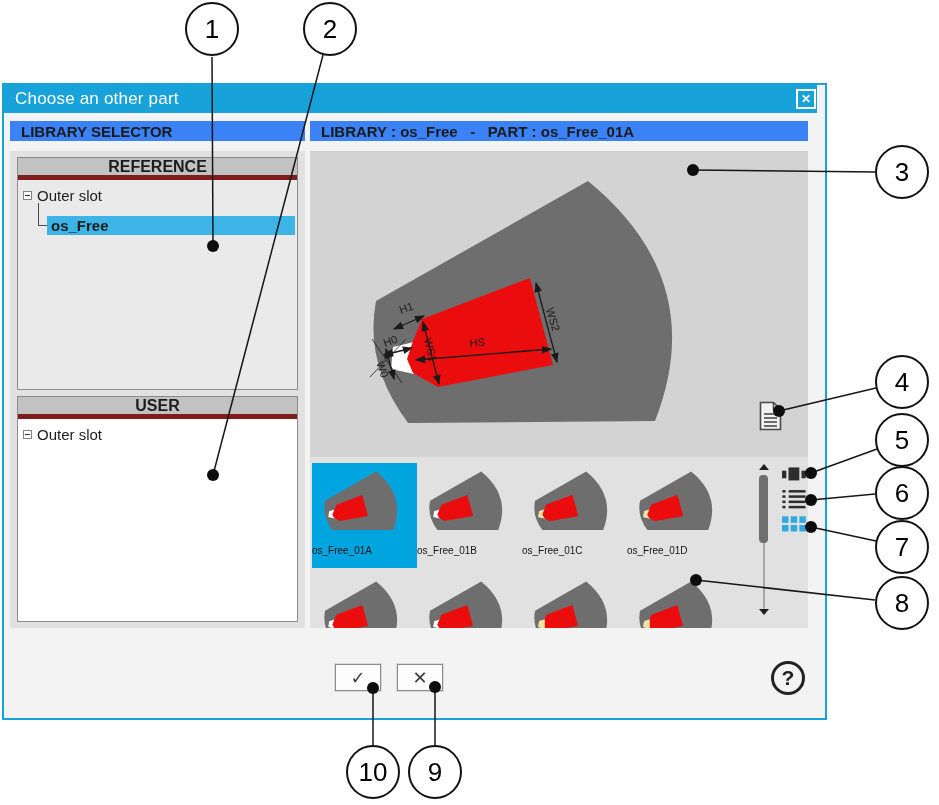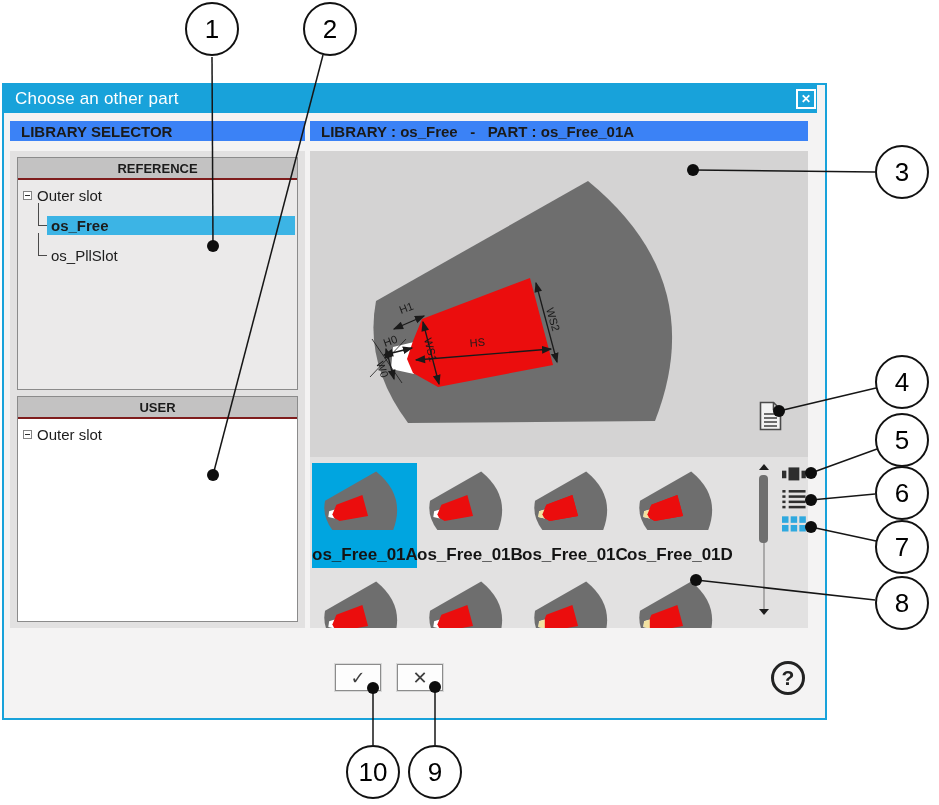--- a/index.html
+++ b/index.html
@@ -20,23 +20,23 @@
   .hdrbar { position:absolute; height:20px; background:#3b82f6; display:flex; align-items:center;
             font-weight:bold; font-size:15px; color:#1a1a1a; padding-left:11px; }
   .hdr-left  { left:6px;  top:36px; width:295px; }
   .hdr-right { left:306px; top:36px; width:498px; white-space:pre; }
 
   .left-body { position:absolute; left:6px; top:66px; width:295px; height:477px; background:#e2e1e1; }
 
   .groupbox { position:absolute; left:13px; width:281px; border:1px solid #8b8b8b; background:#ebeaea; }
   .groupbox.gb-ref  { top:72px;  height:233px; }
   .groupbox.gb-user { top:311px; height:226px; background:#ffffff; }
-  .gb-caption { height:22px; background:#c3c2c2; border-bottom:2px solid #7f1d1d;
+  .gb-caption { height:22px; background:#c3c2c2; border-bottom:5px solid #7f1d1d;
                 display:flex; align-items:center; justify-content:center;
-                font-size:13px; font-weight:600; color:#1b1b1b; }
+                font-size:16px; font-weight:600; color:#1b1b1b; }
 
   
   .tree { font-size:15px; color:#1c1c1c; padding:4px 2px 0 5px; }
   .troot { display:flex; align-items:center; height:22px; }
   .expander { width:9px; height:9px; border:1px solid #848484; background:#fff; position:relative;
               flex:0 0 auto; margin-right:2px; cursor:pointer; }
   .expander::before { content:""; position:absolute; left:1px; right:1px; top:3px; height:1px; background:#2e2e2e; }
   .troot .rlabel { padding-left:3px; }
   .tchildren { margin-left:11px; }
   .trow { position:relative; height:22px; display:flex; align-items:center; padding-left:13px; cursor:pointer;margin-top:8px; }
@@ -46,22 +46,22 @@
   .trow.selected .rlabel { background:#3cb4e5; font-weight:bold; flex:1; }
 
   
   .preview { position:absolute; left:306px; top:66px; width:498px; height:306px; background:#d4d3d3; }
   .doc-icon { position:absolute; left:449px; top:250px; width:23px; height:30px; cursor:pointer; }
 
   .thumbs { position:absolute; left:306px; top:372px; width:498px; height:171px; background:#e2e1e1; overflow:hidden; }
   .tile { position:absolute; width:105px; height:105px; top:6px; }
   .tile.sel { background:#00a5e0; }
   .tile .timg { position:absolute; left:9px; top:7px; width:86px; height:63px; }
-  .tile .tlabel { position:absolute; left:0; right:0; top:82px; text-align:right;
-                  font-size:17px; color:#141414;font-weight:bold; }
+  .tile .tlabel { position:absolute; left:0; right:0; top:82px; text-align:left;
+                  font-size:10px; color:#141414; }
   .tile2 { position:absolute; width:105px; height:50px; top:121px; overflow:hidden; }
   .tile2 .timg { position:absolute; left:9px; top:2px; width:86px; height:63px; }
 
   
   .sb-track { position:absolute; left:453px; top:18px; width:2px; height:136px; background:#aaa9a9; }
   .sb-thumb { position:absolute; left:449px; top:18px; width:9px; height:68px; background:#6f6f6f; border-radius:4px; }
   .sb-up   { position:absolute; left:449px; top:7px;  width:0; height:0;
              border-left:5px solid transparent; border-right:5px solid transparent; border-bottom:6px solid #1d1d1d; cursor:pointer; }
   .sb-down { position:absolute; left:449px; top:152px; width:0; height:0;
              border-left:5px solid transparent; border-right:5px solid transparent; border-top:6px solid #1d1d1d; cursor:pointer; }
@@ -116,23 +116,20 @@
     <div class="groupbox gb-ref">
       <div class="gb-caption">REFERENCE</div>
       <div class="tree">
         <div class="troot">
           <span class="expander"></span>
           <span class="rlabel">Outer slot</span>
         </div>
         <div class="tchildren">
           <div class="trow selected">
             <span class="rlabel">os_Free</span>
-          </div>
-          <div class="trow">
-            <span class="rlabel">os_PllSlot</span>
           </div>
         </div>
       </div>
     </div>
 
     <div class="groupbox gb-user">
       <div class="gb-caption">USER</div>
       <div class="tree">
         <div class="troot">
           <span class="expander"></span>

